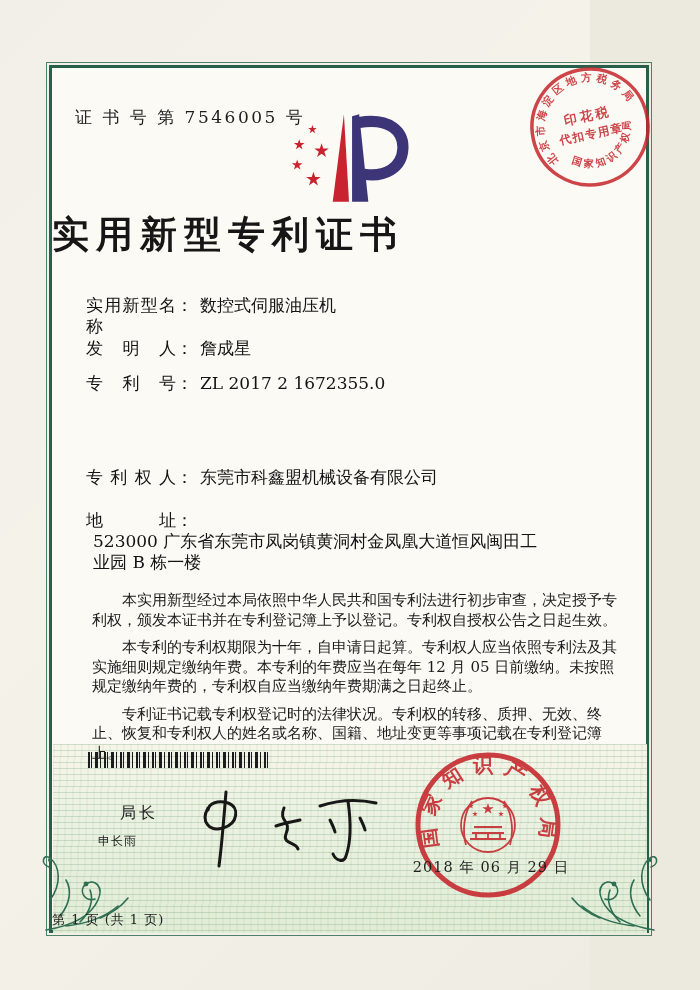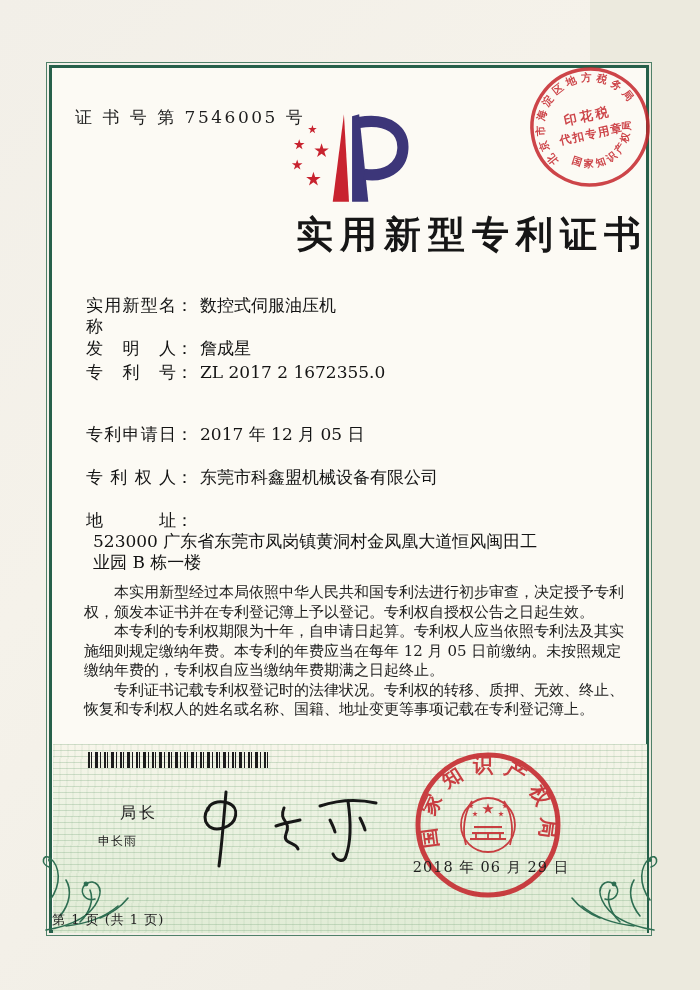--- a/index.html
+++ b/index.html
@@ -36,35 +36,35 @@
   .ornament.left{left:40px;top:838px;}
   .ornament.right{left:564px;top:838px;transform:scaleX(-1);}
   
   .cert-no{
     position:absolute;left:75px;top:106px;
     font-size:17px;letter-spacing:2.5px;color:#1d1d1d;
   }
   .logo{position:absolute;left:286px;top:114px;width:126px;height:92px;}
   .title{
     position:absolute;left:52px;top:210px;width:596px;
-    text-align:right;font-size:37px;font-weight:bold;color:#161616;
+    text-align:left;font-size:37px;font-weight:bold;color:#161616;
     letter-spacing:7px;
   }
   
   .field{position:absolute;left:86px;font-size:17px;color:#141414;line-height:21px;}
   .flabel{display:inline-block;width:90px;text-align:justify;text-align-last:justify;vertical-align:top;}
   .fcolon{vertical-align:top;}
   .fvalue{display:inline-block;margin-left:7px;max-width:452px;vertical-align:top;}
   .grant-right{position:absolute;left:388px;top:0;}
   
   .body-text{
     position:absolute;left:84px;top:583px;width:548px;
     font-size:15px;line-height:19.5px;color:#1b1b1b;
   }
-  .body-text p{margin:0;text-indent:2em;}
+  .body-text p{margin:8px;text-indent:2em;}
   
   .barcode{
     position:absolute;left:88px;top:752px;width:180px;height:16px;
     background:repeating-linear-gradient(90deg,
       #1c1c1c 0 2px, transparent 2px 3px,
       #1c1c1c 3px 4px, transparent 4px 7px,
       #1c1c1c 7px 10px, transparent 10px 12px,
       #1c1c1c 12px 13px, transparent 13px 16px);
   }
   
@@ -138,25 +138,22 @@
   </svg>
 
   <div class="title">实用新型专利证书</div>
 
   <div class="field" style="top:295px;">
     <span class="flabel">实用新型名称</span><span class="fcolon">：</span><span class="fvalue">数控式伺服油压机</span>
   </div>
   <div class="field" style="top:338px;">
     <span class="flabel">发明人</span><span class="fcolon">：</span><span class="fvalue">詹成星</span>
   </div>
-  <div class="field" style="top:362px;">
+  <div class="field" style="top:373px;">
     <span class="flabel">专利号</span><span class="fcolon">：</span><span class="fvalue">ZL 2017 2 1672355.0</span>
-  </div>
-  <div class="field" style="top:424px;">
-    <span class="flabel">专利申请日</span><span class="fcolon">：</span><span class="fvalue">2017 年 12 月 05 日</span>
   </div>
   <div class="field" style="top:467px;">
     <span class="flabel">专利权人</span><span class="fcolon">：</span><span class="fvalue">东莞市科鑫盟机械设备有限公司</span>
   </div>
   <div class="field" style="top:510px;">
     <span class="flabel">地址</span><span class="fcolon">：</span><span class="fvalue">523000 广东省东莞市凤岗镇黄洞村金凤凰大道恒风闽田工业园 B 栋一楼</span>
   </div>
 
 
   <div class="body-text">

